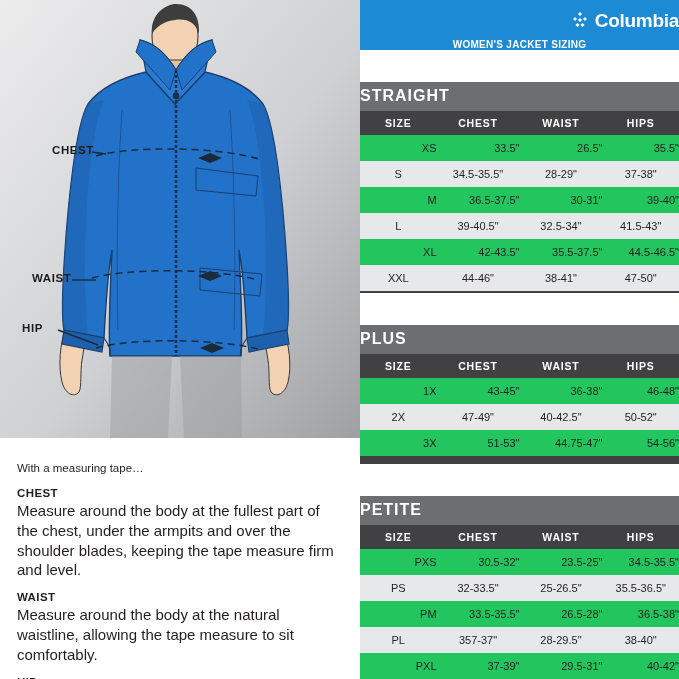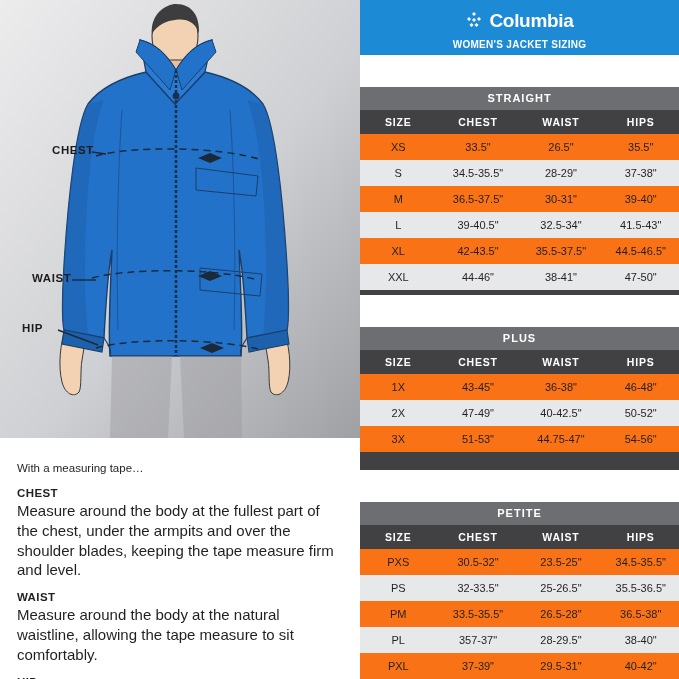--- a/index.html
+++ b/index.html
@@ -75,39 +75,38 @@
   .brand-header {
     background: #1c8ad4;
     height: 69px;
     padding-top: 10px;
     text-align: center;
     color: #ffffff;
   }
   .brand-row {
     display: flex;
     align-items: center;
-    justify-content: center;
+    justify-content: flex-end;
     gap: 6px;
   }
   .brand-name {
     font-size: 19px;
     font-weight: bold;
     letter-spacing: -0.3px;
   }
   .brand-sub {
     margin-top: 7px;
     font-size: 10px;
     font-weight: bold;
     letter-spacing: 0.3px;
   }
   .section-title {
     background: #6d6e71;
     color: #ffffff;
-    text-align: center;
-    font-size: 11px;
+    font-size: 16px;
     font-weight: bold;
     letter-spacing: 1px;
     padding: 5px 0 6px;
     margin-top: 32px;
   }
   table.size {
     width: 100%;
     border-collapse: collapse;
     table-layout: fixed;
   }
@@ -118,21 +117,21 @@
     font-weight: bold;
     letter-spacing: 0.8px;
     padding: 6px 0;
   }
   table.size td {
     text-align: center;
     font-size: 11px;
     color: #231f20;
     padding: 7px 0;
   }
-  table.size tr.odd td { background: #f97316; }
+  table.size tr.odd td { background: #22c55e; text-align: right; }
   table.size tr.even td { background: #e7e8ea; }
   table.size col.c1 { width: 24%; }
   table.size col.c2 { width: 26%; }
   table.size col.c3 { width: 26%; }
   table.size col.c4 { width: 24%; }
   .spacer-dark { background: #414042; flex: 1 1 auto; }
   .gap-dark { background: #414042; height: 6px; }
 </style>
 </head>
 <body>

